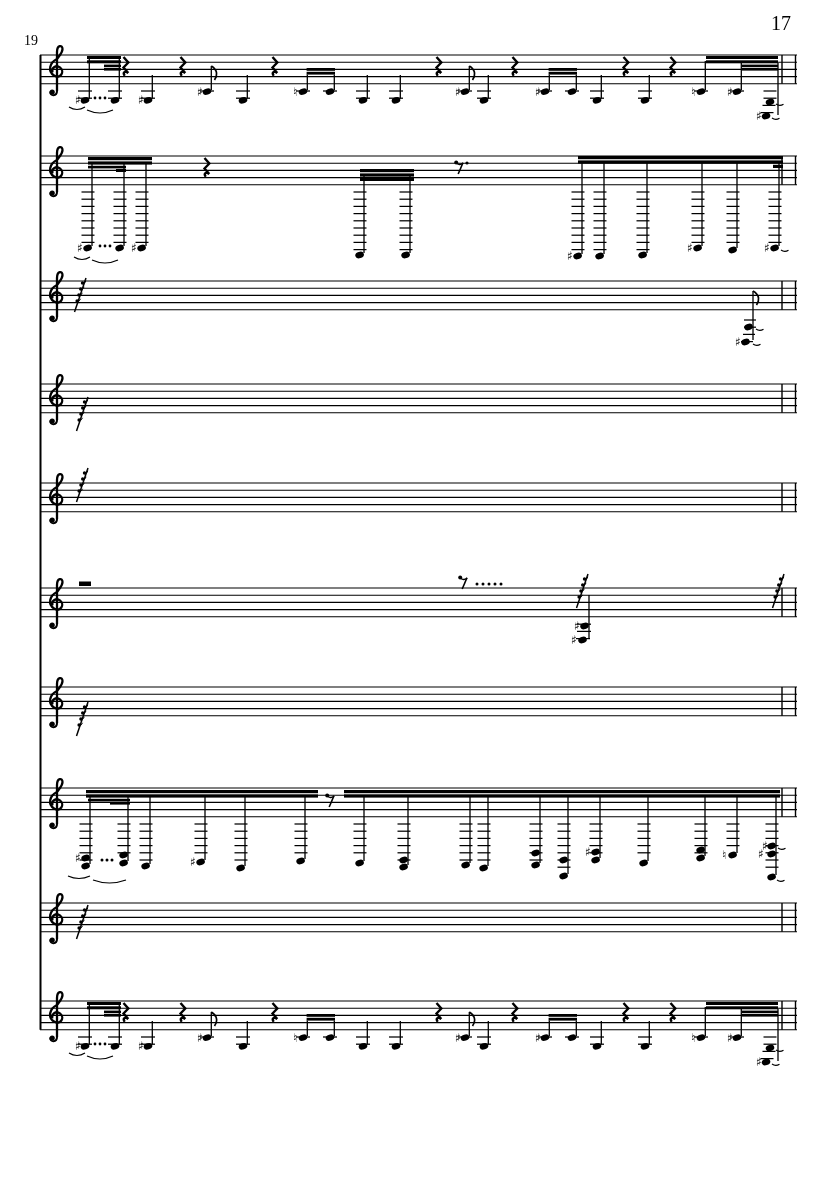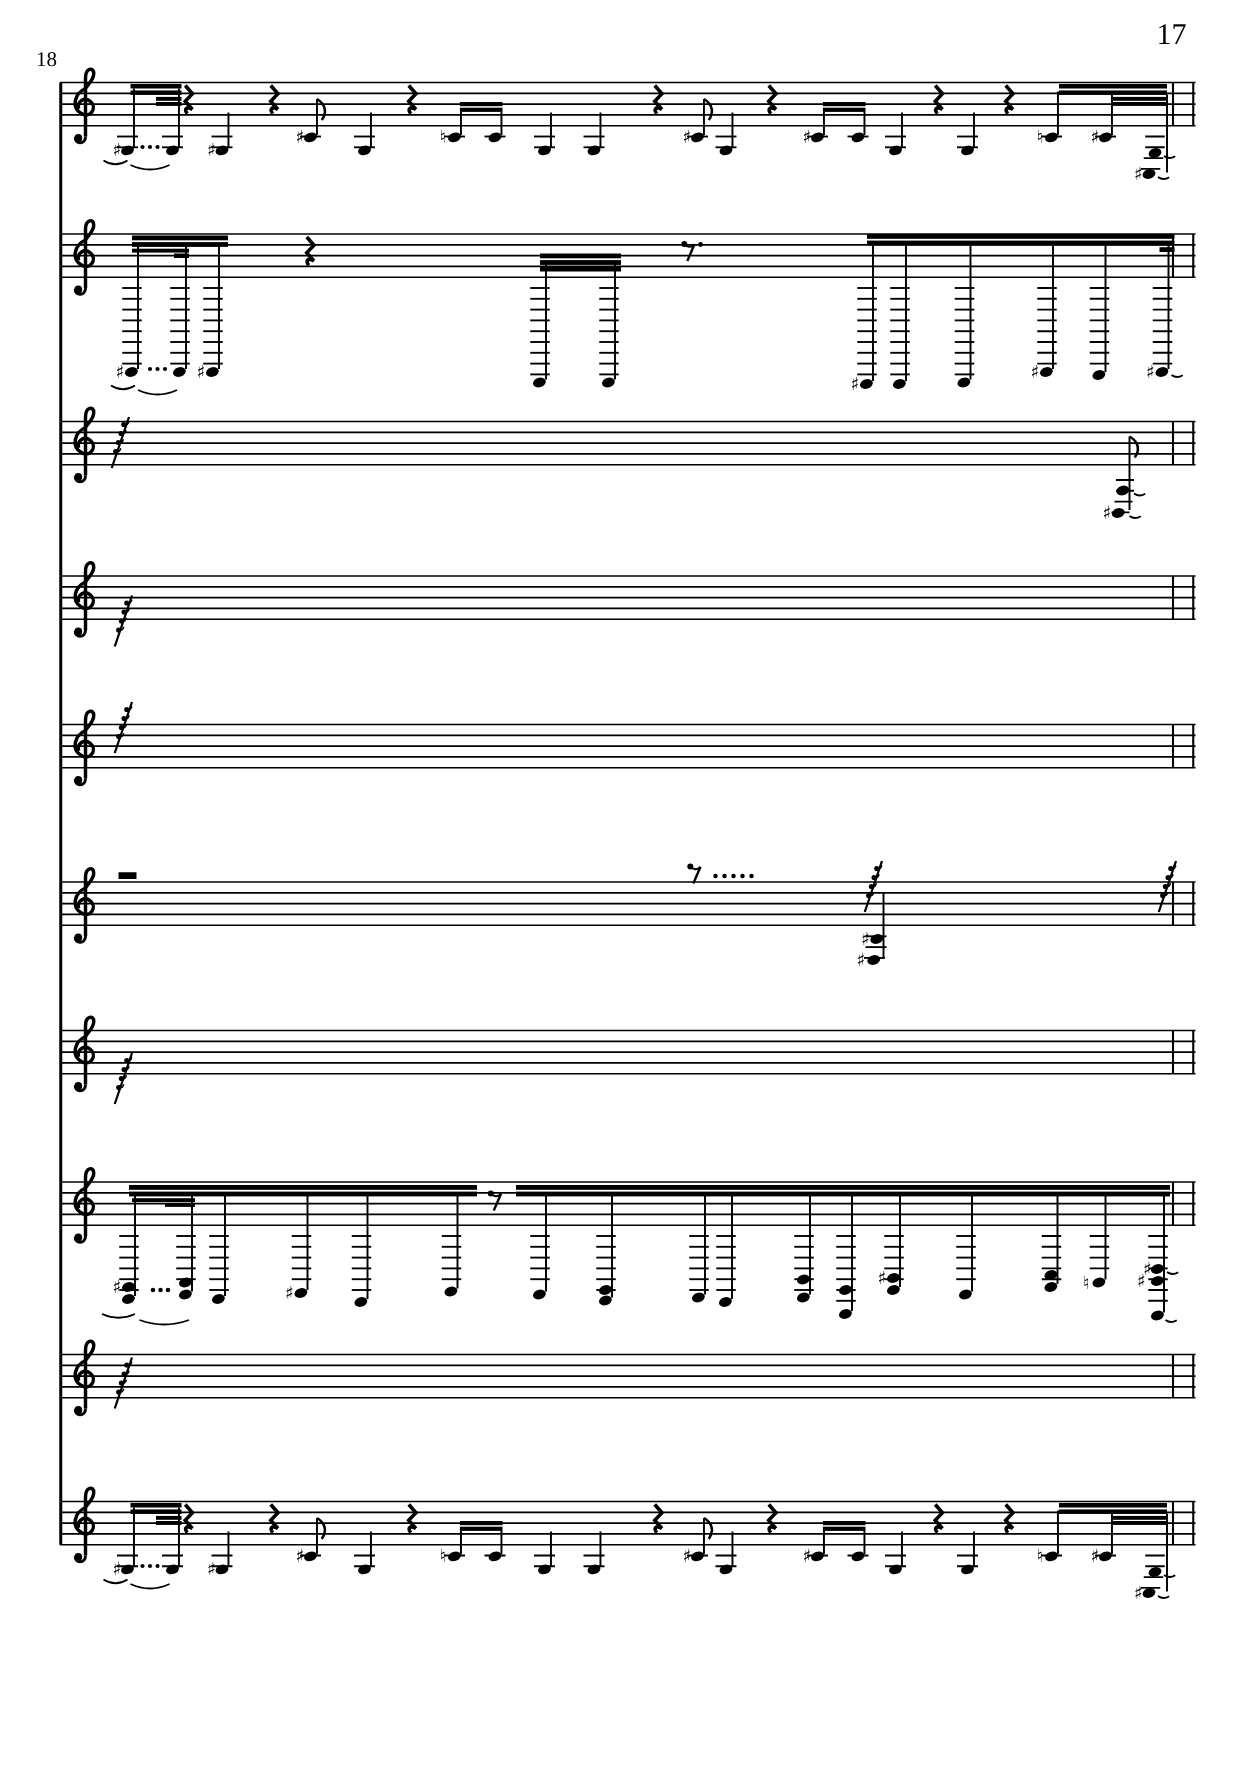--- a/index.html
+++ b/index.html
@@ -7,21 +7,21 @@
         font-family:"Liberation Serif",serif;color:#000;}
   .page-number{position:absolute;top:12px;left:771px;font-size:20px;}
   .measure-number{position:absolute;top:33px;left:24px;font-size:14px;}
   svg{position:absolute;top:0;left:0;}
 </style>
 </head>
 <body>
 
 <div class="page">
   <div class="page-number">17</div>
-  <div class="measure-number">18</div>
+  <div class="measure-number">19</div>
   <svg id="score-svg" width="835" height="1181" viewBox="0 0 835 1181">
       <defs>
         <g id="clef">
           <path d="M13 53 L13 14 C13 7 18.5 6.5 18.5 11 C18.5 15.5 14.5 18 12.8 21.5" fill="none" stroke="#000" stroke-width="2.3"></path>
           <path d="M13 21 C5.5 24.5 3.5 33.5 10 37.5 C16.5 41.5 21 33.5 16.2 29.6 C12.2 26.4 7.2 29.6 8.4 34.6" fill="none" stroke="#000" stroke-width="2.3"></path>
           <path d="M13 53 C13 58.5 5.8 58.5 6.2 53.6" fill="none" stroke="#000" stroke-width="2"></path>
           <circle cx="8.2" cy="54" r="2.6" fill="#000"></circle>
         </g>
         <g id="qr">
           <path d="M3.5 0 L8.3 5.5 L3.5 10.5 L8.3 16 M8.3 16 C4.2 13.6 2.6 15.8 4.8 18.8" fill="none" stroke="#000" stroke-width="2.4"></path>

